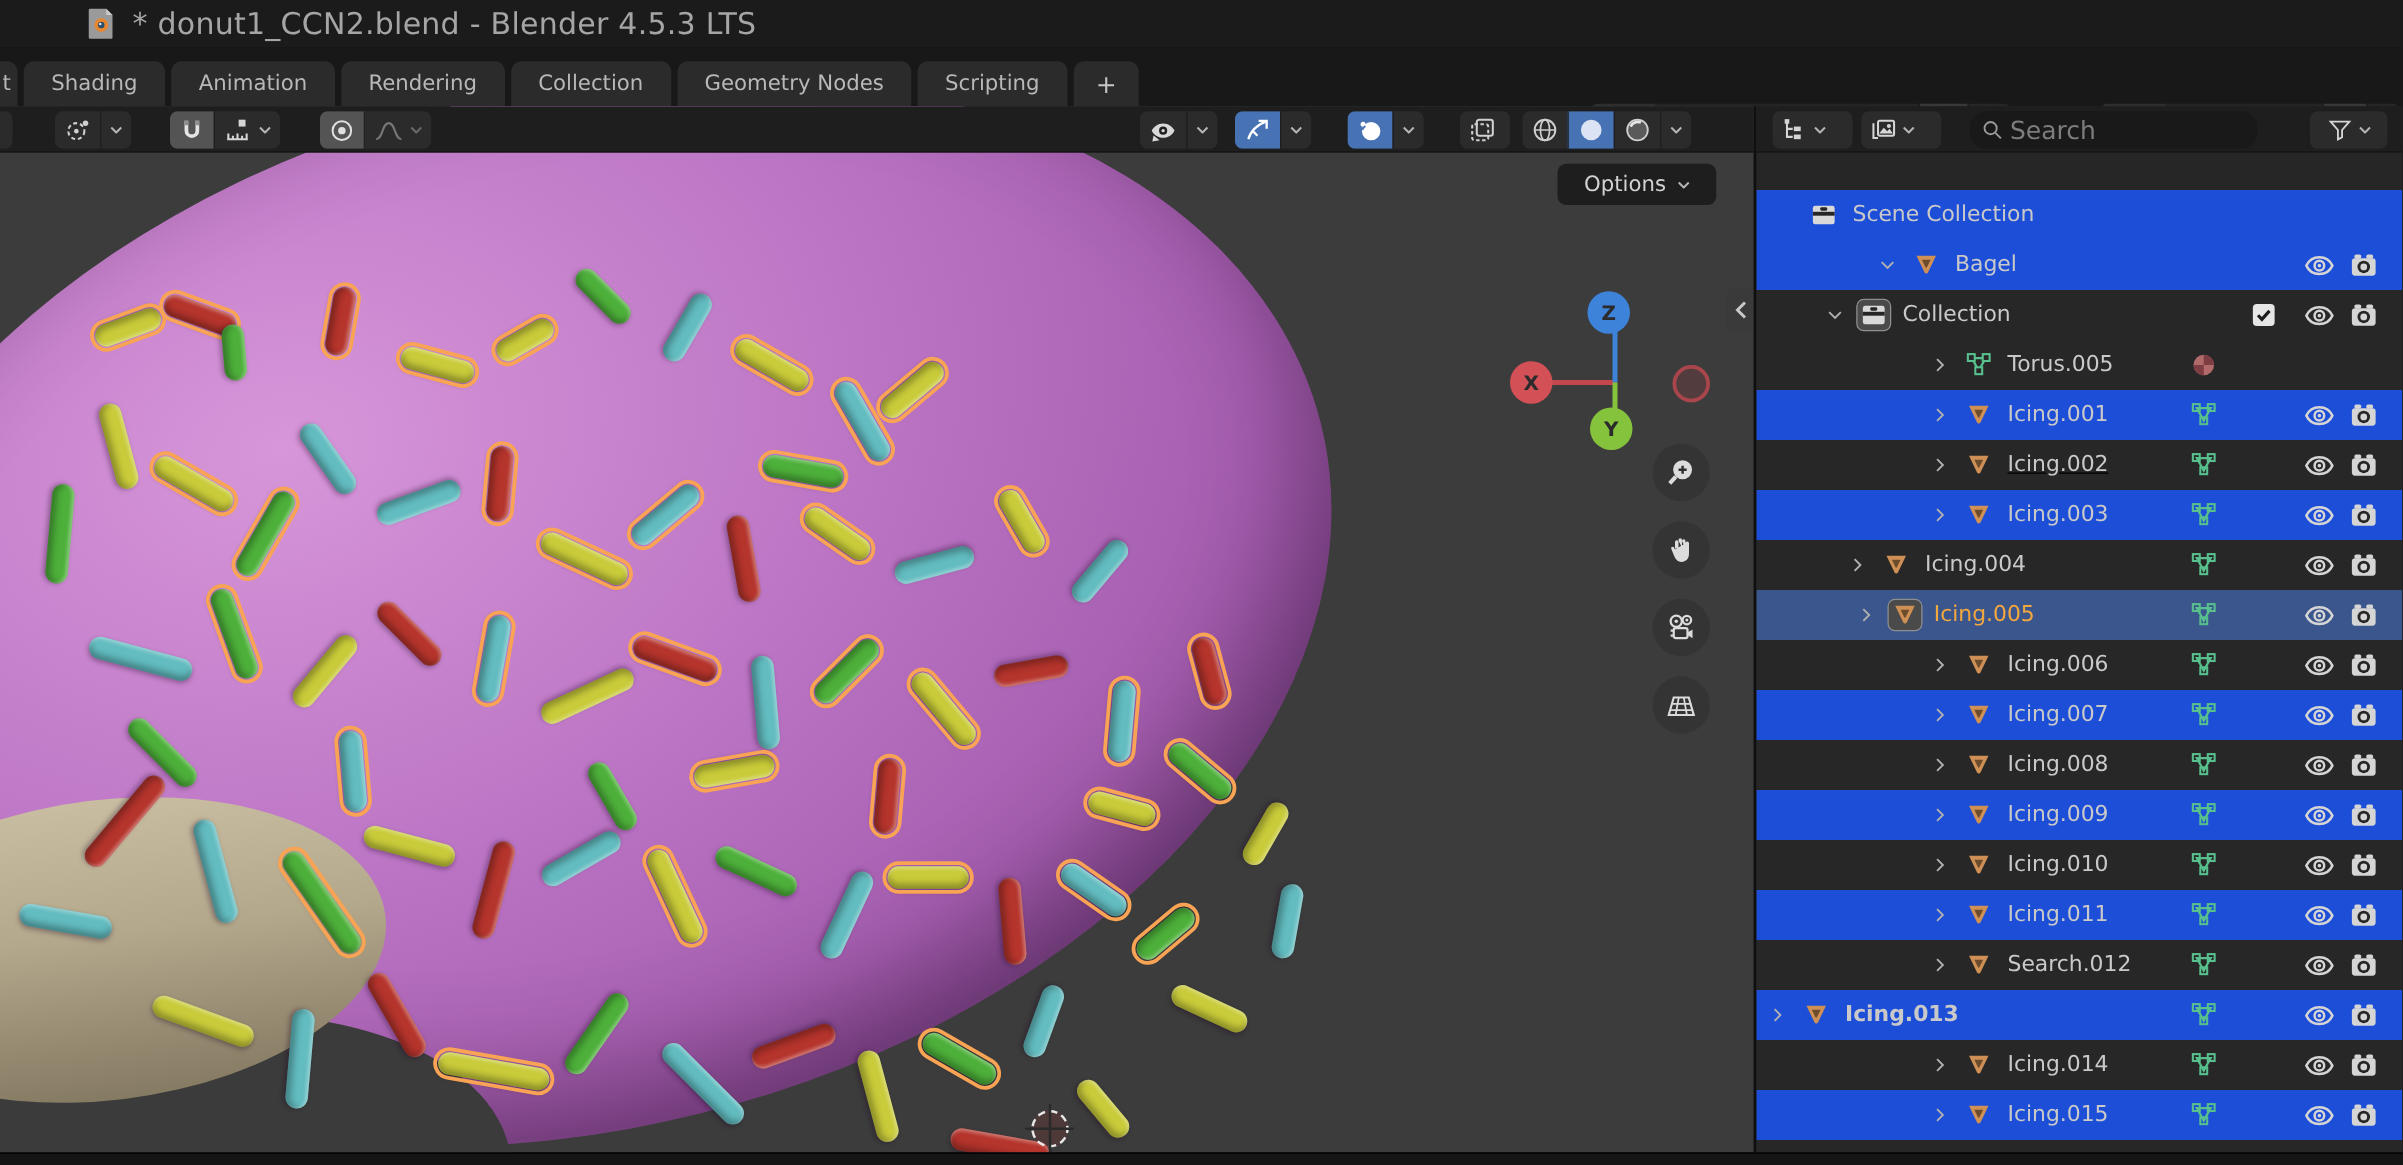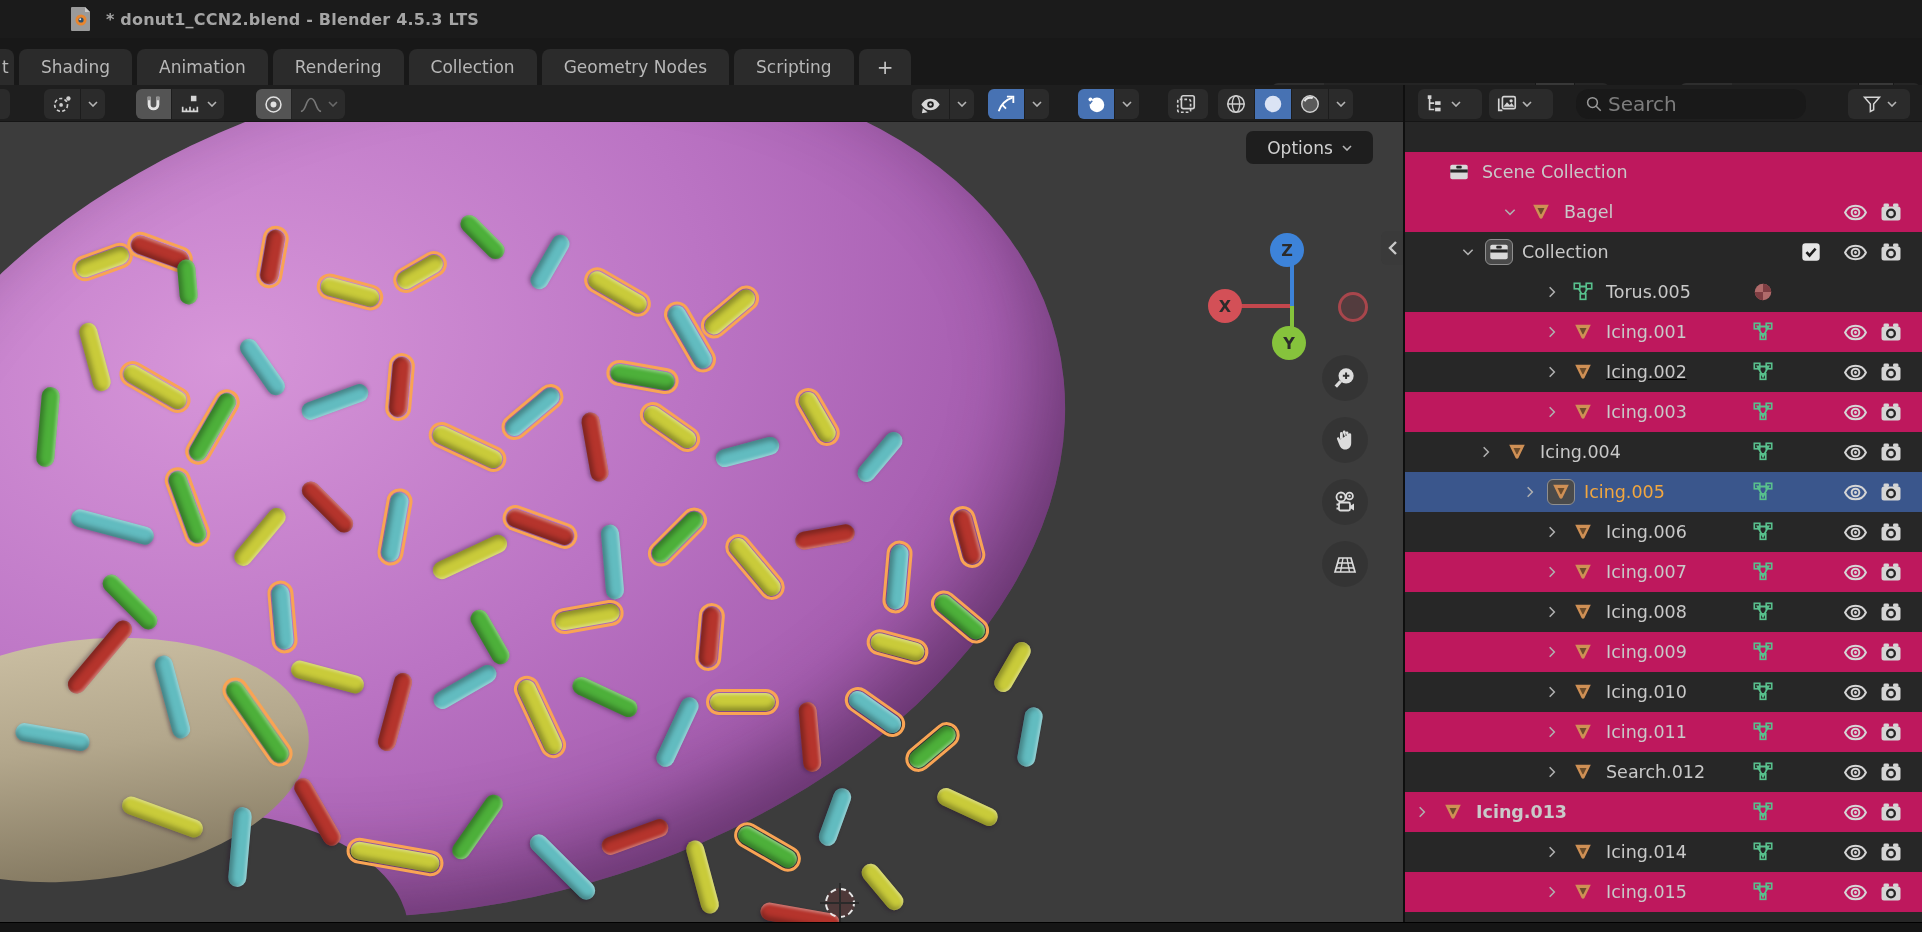--- a/index.html
+++ b/index.html
@@ -4,21 +4,21 @@
 <style>
   * { margin:0; padding:0; box-sizing:border-box; }
   html,body { width:1922px; height:932px; overflow:hidden; background:#111;
     font-family:"DejaVu Sans","Liberation Sans",sans-serif; }
   svg { display:block; }
 
   
   .titlebar { position:absolute; left:0; top:0; width:1922px; height:38px; background:#1b1b1b;
     display:flex; align-items:center; }
   .blender-file-icon { margin-left:70px; }
-  .win-title { margin-left:14px; font-size:16px; font-weight:bold; color:#a5a5a5; letter-spacing:.2px; }
+  .win-title { margin-left:14px; font-size:24px; font-weight:normal; color:#a5a5a5; letter-spacing:.2px; }
 
   .topbar { position:absolute; left:0; top:38px; width:1922px; height:47px; background:#181818; }
   .tabs { position:absolute; left:0; bottom:0; display:flex; gap:5px; align-items:flex-end; }
   .tab { height:36px; background:#2b2b2b; border-radius:8px 8px 0 0; color:#b8b8b8; font-size:17px;
     display:flex; align-items:center; padding:0 22px; white-space:nowrap; }
   .tab.partial { padding:0 6px 0 2px; border-radius:0 8px 0 0; max-width:14px; overflow:hidden; }
   .tab.addtab { padding:0 18px; color:#c5c5c5; font-size:20px; }
 
   .idblock { position:absolute; top:45px; height:34px; display:flex; align-items:stretch; }
   .idseg { background:#2e2e2e; display:flex; align-items:center; justify-content:center; }
@@ -91,21 +91,21 @@
   .searchbox input::placeholder { color:#7d7d7d; }
   .searchbox .mag { position:absolute; left:9px; top:6px; }
   .funnel-dd { position:absolute; left:443px; top:4px; width:62px; height:30px; background:#2b2b2b;
     border-radius:6px; display:flex; align-items:center; justify-content:center; gap:5px; }
 
   .ol-rows { position:absolute; left:0; top:37px; right:0; bottom:0; overflow:hidden; }
   .guide { position:absolute; width:0; }
   .guide.solid { left:52px; top:113px; height:700px; border-left:1px solid #4d4d4d; }
   .guide.dash  { left:94px; top:152px; height:700px; border-left:1px dashed #5a5a5a; }
   .ol-row { position:relative; height:40px; display:flex; align-items:center; }
-  .ol-row.alt0 { background:#be185d; } .ol-row.alt1 { background:#272727; }
+  .ol-row.alt0 { background:#1d4ed8; } .ol-row.alt1 { background:#272727; }
   .ol-row.selected { background:var(--selblue); }
   .expander { width:34px; height:24px; display:flex; align-items:center; justify-content:center; flex:none; }
   .row-icon { width:28px; height:26px; display:flex; align-items:center; justify-content:center; flex:none; }
   .row-icon.framed { background:#4a4a4a; border:1px solid #8f8f8f; border-radius:6px; }
   .row-label { margin-left:9px; font-size:17.5px; color:#c9c9c9; white-space:nowrap; }
   .ol-row.selected .row-label { color:var(--seltext); }
   .r-abs { position:absolute; top:7px; width:28px; height:26px; display:flex; align-items:center; justify-content:center; }
   .pos-data { left:344px; } .pos-chk { left:392px; } .pos-eye { left:436px; } .pos-cam { left:472px; }
 </style>
 </head>
@@ -827,21 +827,21 @@
     <span class="r-abs pos-cam">
       <svg width="24" height="24" viewBox="0 0 24 24">
             <rect x="2.5" y="6.5" width="19" height="14" rx="2.5" fill="#d5d5d5"></rect>
             <rect x="4.5" y="3.5" width="5.5" height="3.4" rx="1.4" fill="#d5d5d5"></rect>
             <rect x="14" y="3.5" width="5.5" height="3.4" rx="1.4" fill="#d5d5d5"></rect>
             <circle cx="12" cy="13.5" r="5" fill="#262626"></circle>
             <circle cx="12" cy="13.5" r="2.7" fill="#d5d5d5"></circle>
           </svg>
     </span>
   </div>
-      <div class="ol-row alt0 selected" style="padding-left: 108px;">
+      <div class="ol-row alt0 selected" style="padding-left: 71px;">
     <span class="expander">
       <svg class="ic-chev-right" width="14" height="14" viewBox="0 0 24 24">
             <path d="M8 4l8 8-8 8" stroke="#b0b0b0" stroke-width="2.6" fill="none"></path>
           </svg>
 
     </span>
     <span class="row-icon framed">
 
       <svg class="ic-mesh-object" width="22" height="22" viewBox="0 0 24 24">
             <path d="M3.5 4h17l-7 14.5a1.7 1.7 0 0 1-3 0L3.5 4z" fill="#cf9055"></path>

